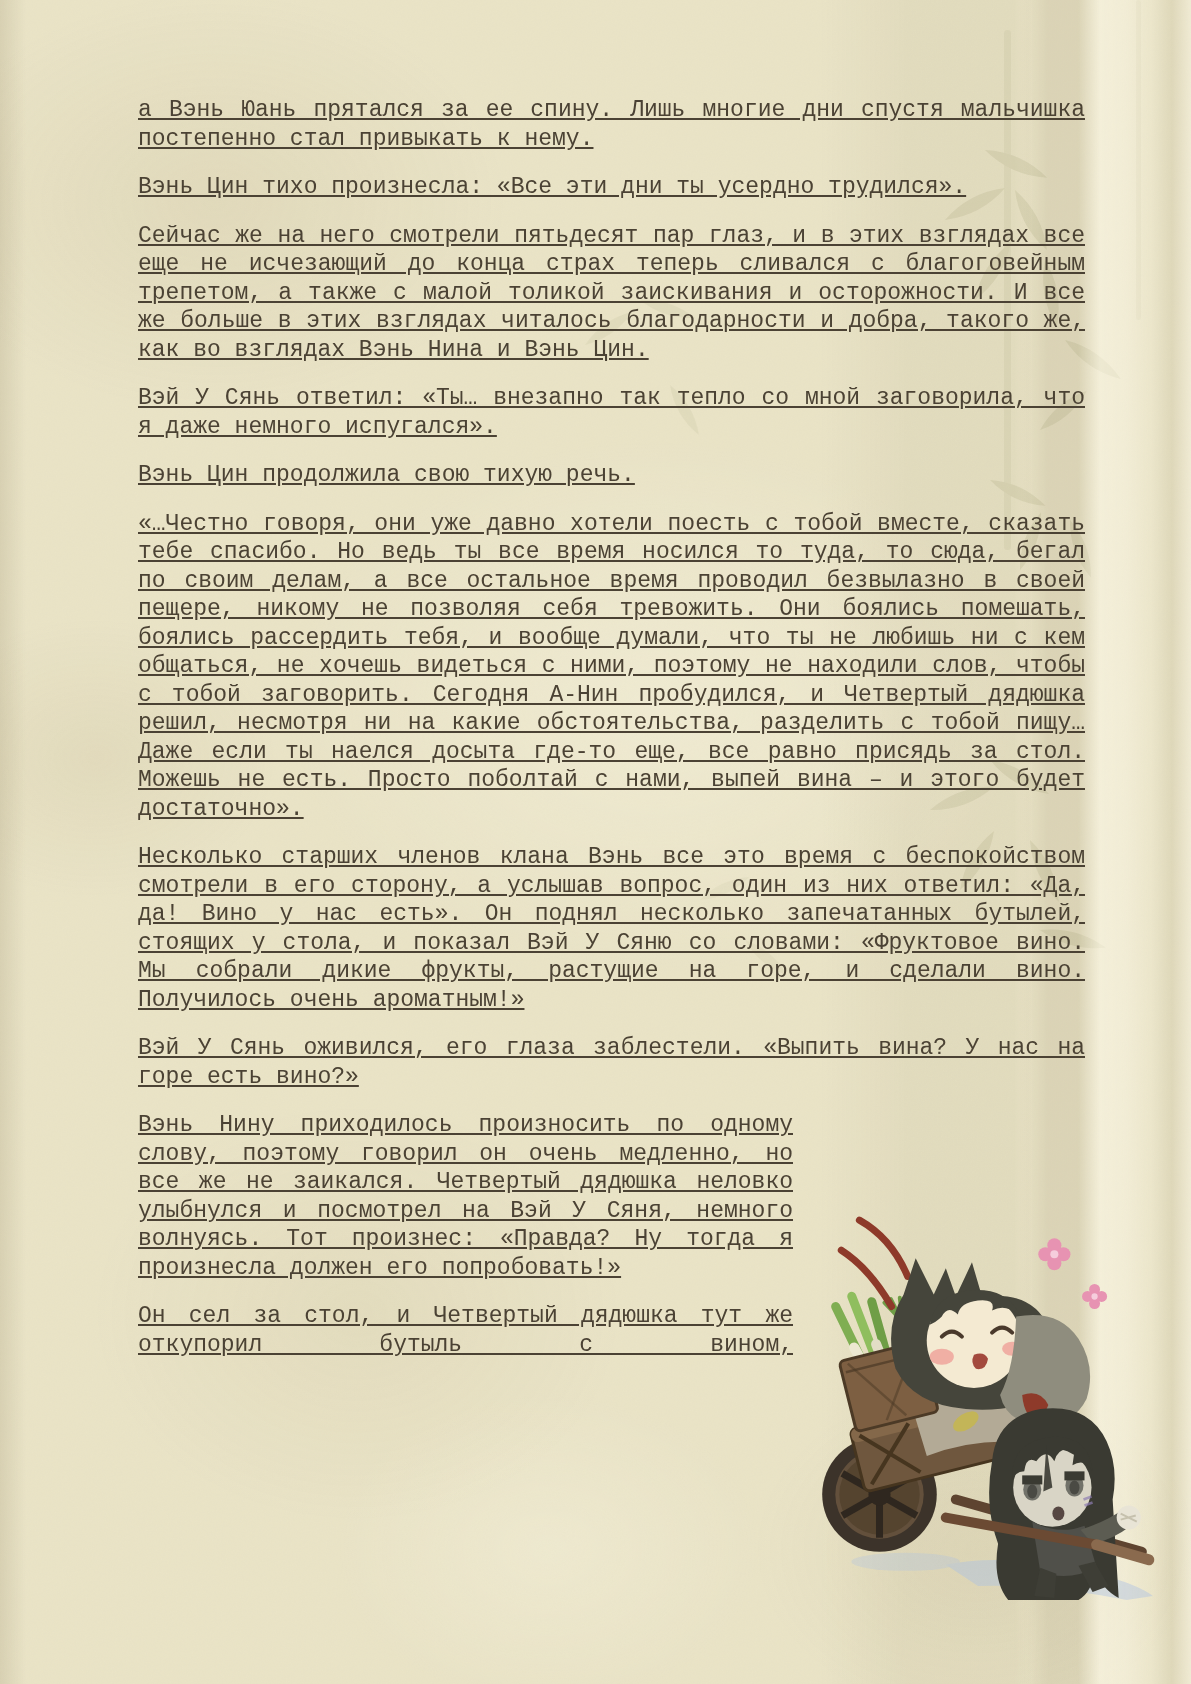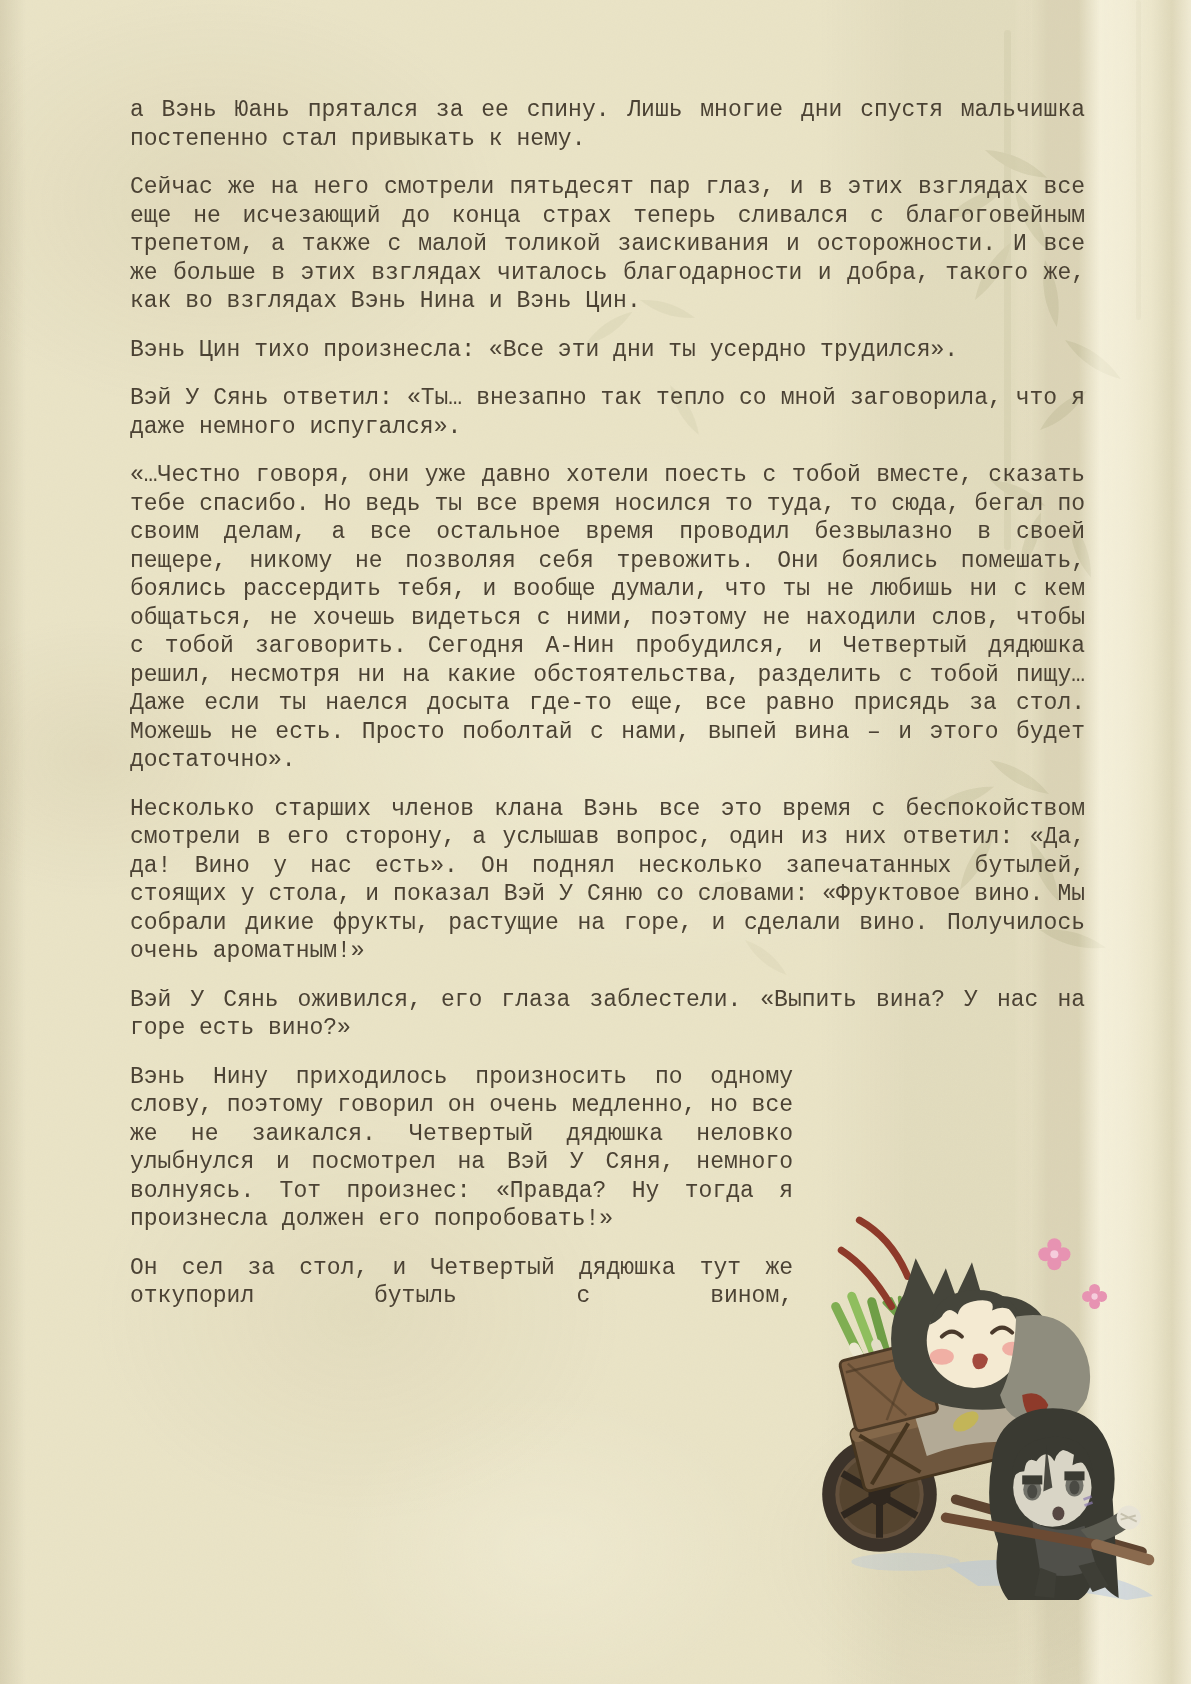--- a/index.html
+++ b/index.html
@@ -52,21 +52,22 @@
     left: 130px;
     right: 106px;
     top: 96px;
     z-index: 4;
     color: #4b4234;
     font-size: 23px;
     line-height: 28.5px;
     text-align: justify;
   }
   .text-block p {
-    margin: 0 0 20px 0;
+    margin: 0 0 20px 8px;
+    text-decoration: underline;
   }
   .text-block p.stretch-last {
     text-align-last: justify;
   }
   .wrap-spacer {
     float: right;
     width: 292px;
     height: 432px;
     margin-top: 58px;
   }
@@ -124,23 +125,24 @@
         <use href="#leaf" transform="translate(45,40) rotate(40) scale(.8)"></use>
       </g>
       <rect x="1004" y="30" width="7" height="520" rx="3" opacity="0.55"></rect>
       <rect x="1136" y="0" width="5" height="320" rx="2" opacity="0.45"></rect>
     </g>
     <rect x="0" y="0" width="1191" height="1684" filter="url(#grain)" opacity="0.06"></rect>
   </svg>
 
   <div class="text-block">
     <p>а Вэнь Юань прятался за ее спину. Лишь многие дни спустя мальчишка постепенно стал привыкать к нему.</p>
+    <p>Вэнь Цин тихо произнесла: «Все эти дни ты усердно трудился».</p>
     <p>Сейчас же на него смотрели пятьдесят пар глаз, и в этих взглядах все еще не исчезающий до конца страх теперь сливался с благоговейным трепетом, а также с малой толикой заискивания и осторожности. И все же больше в этих взглядах читалось благодарности и добра, такого же, как во взглядах Вэнь Нина и Вэнь Цин.</p>
-    <p>Вэнь Цин тихо произнесла: «Все эти дни ты усердно трудился».</p>
     <p>Вэй У Сянь ответил: «Ты… внезапно так тепло со мной заговорила, что я даже немного испугался».</p>
+    <p>Вэнь Цин продолжила свою тихую речь.</p>
     <p>«…Честно говоря, они уже давно хотели поесть с тобой вместе, сказать тебе спасибо. Но ведь ты все время носился то туда, то сюда, бегал по своим делам, а все остальное время проводил безвылазно в своей пещере, никому не позволяя себя тревожить. Они боялись помешать, боялись рассердить тебя, и вообще думали, что ты не любишь ни с кем общаться, не хочешь видеться с ними, поэтому не находили слов, чтобы с тобой заговорить. Сегодня А-Нин пробудился, и Четвертый дядюшка решил, несмотря ни на какие обстоятельства, разделить с тобой пищу… Даже если ты наелся досыта где-то еще, все равно присядь за стол. Можешь не есть. Просто поболтай с нами, выпей вина – и этого будет достаточно».</p>
     <p>Несколько старших членов клана Вэнь все это время с беспокойством смотрели в его сторону, а услышав вопрос, один из них ответил: «Да, да! Вино у нас есть». Он поднял несколько запечатанных бутылей, стоящих у стола, и показал Вэй У Сяню со словами: «Фруктовое вино. Мы собрали дикие фрукты, растущие на горе, и сделали вино. Получилось очень ароматным!»</p>
     <p>Вэй У Сянь оживился, его глаза заблестели. «Выпить вина? У нас на горе есть вино?»</p>
     <div class="wrap-spacer"></div>
     <p>Вэнь Нину приходилось произносить по одному слову, поэтому говорил он очень медленно, но все же не заикался. Четвертый дядюшка неловко улыбнулся и посмотрел на Вэй У Сяня, немного волнуясь. Тот произнес: «Правда? Ну тогда я произнесла должен его попробовать!»</p>
     <p class="stretch-last">Он сел за стол, и Четвертый дядюшка тут же откупорил бутыль с вином,</p>
   </div>
 
   <div class="illustration">
     <svg width="372" height="402" viewBox="0 0 370 400" aria-hidden="true">

